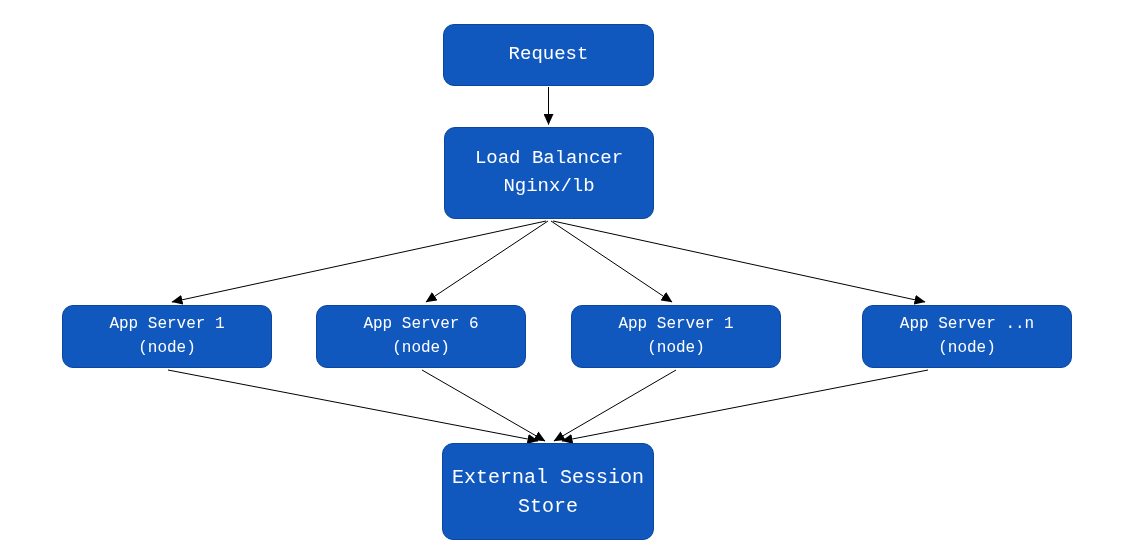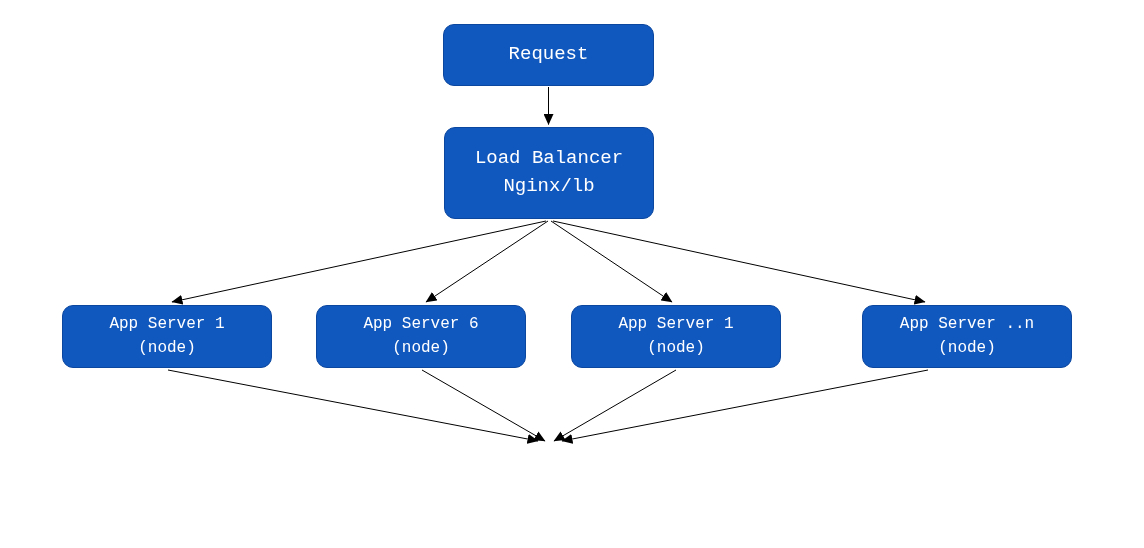--- a/index.html
+++ b/index.html
@@ -92,14 +92,18 @@
   <div class="node node-app node-app-3">
     <span>App Server 1
 (node)</span>
   </div>
 
   <div class="node node-app node-app-n">
     <span>App Server ..n
 (node)</span>
   </div>
 
+  <div class="node node-store">
+    <span>External Session
+Store</span>
+  </div>
 
 </div>
 
 </body></html>

